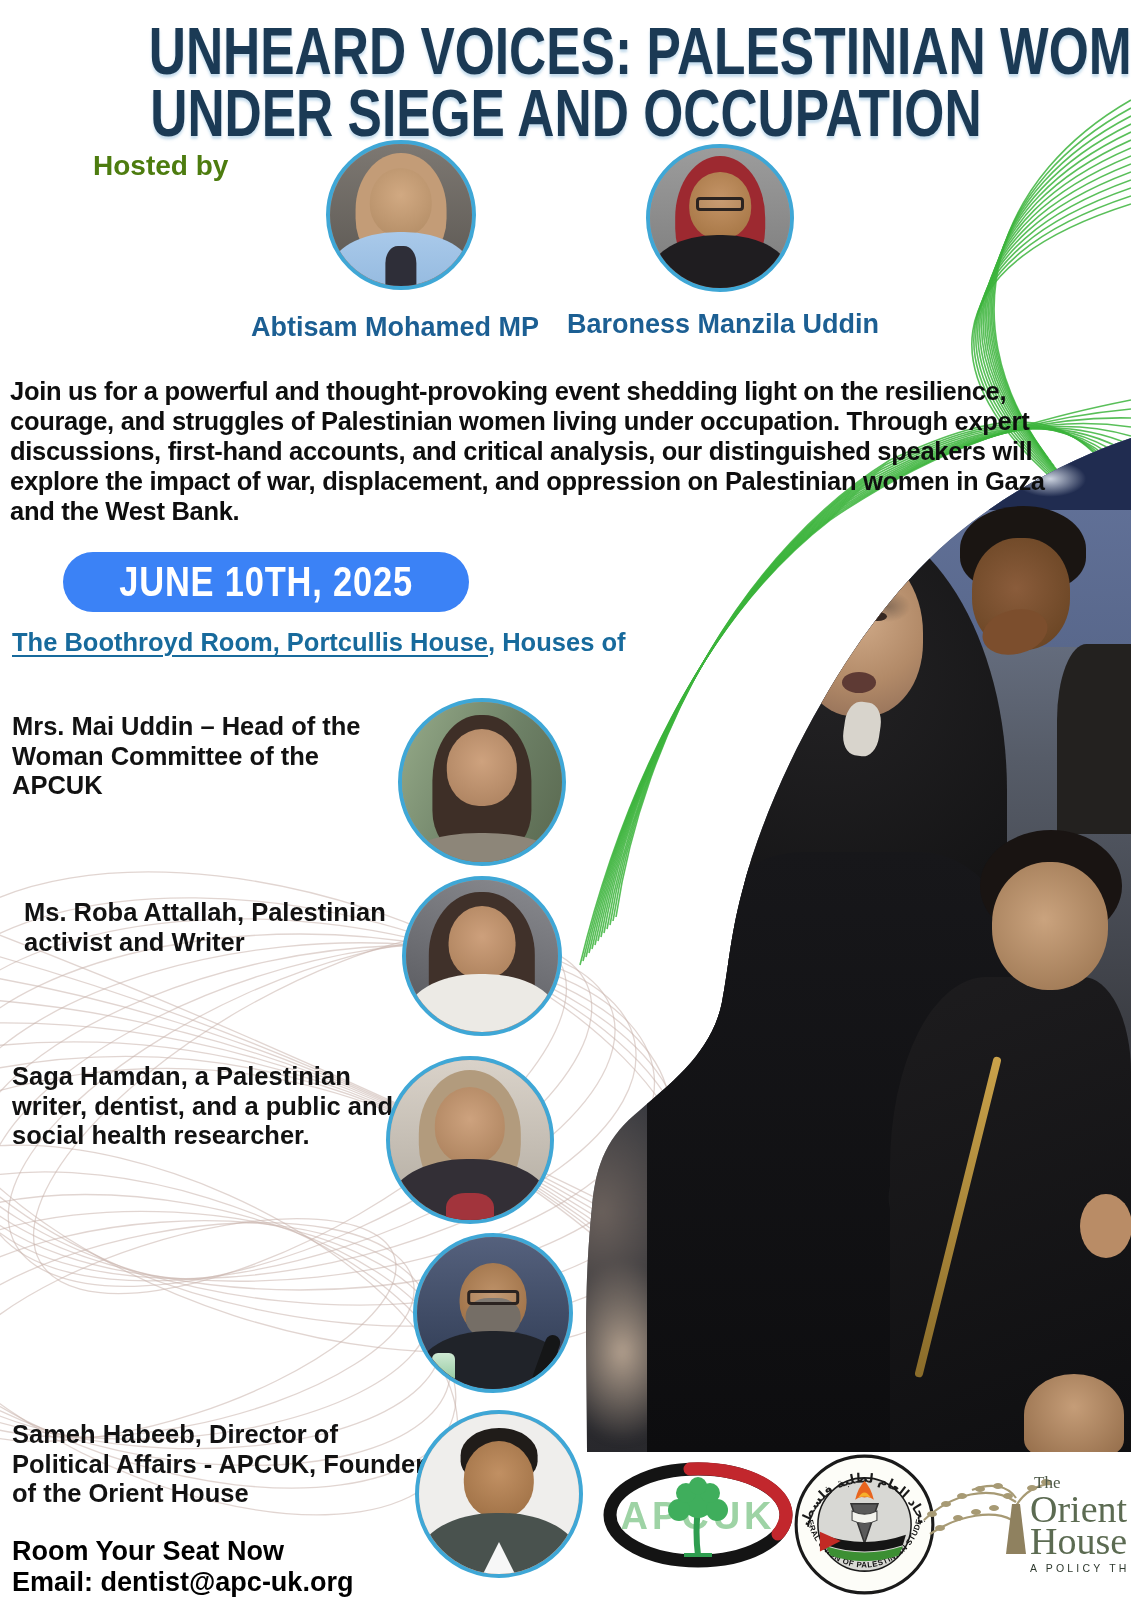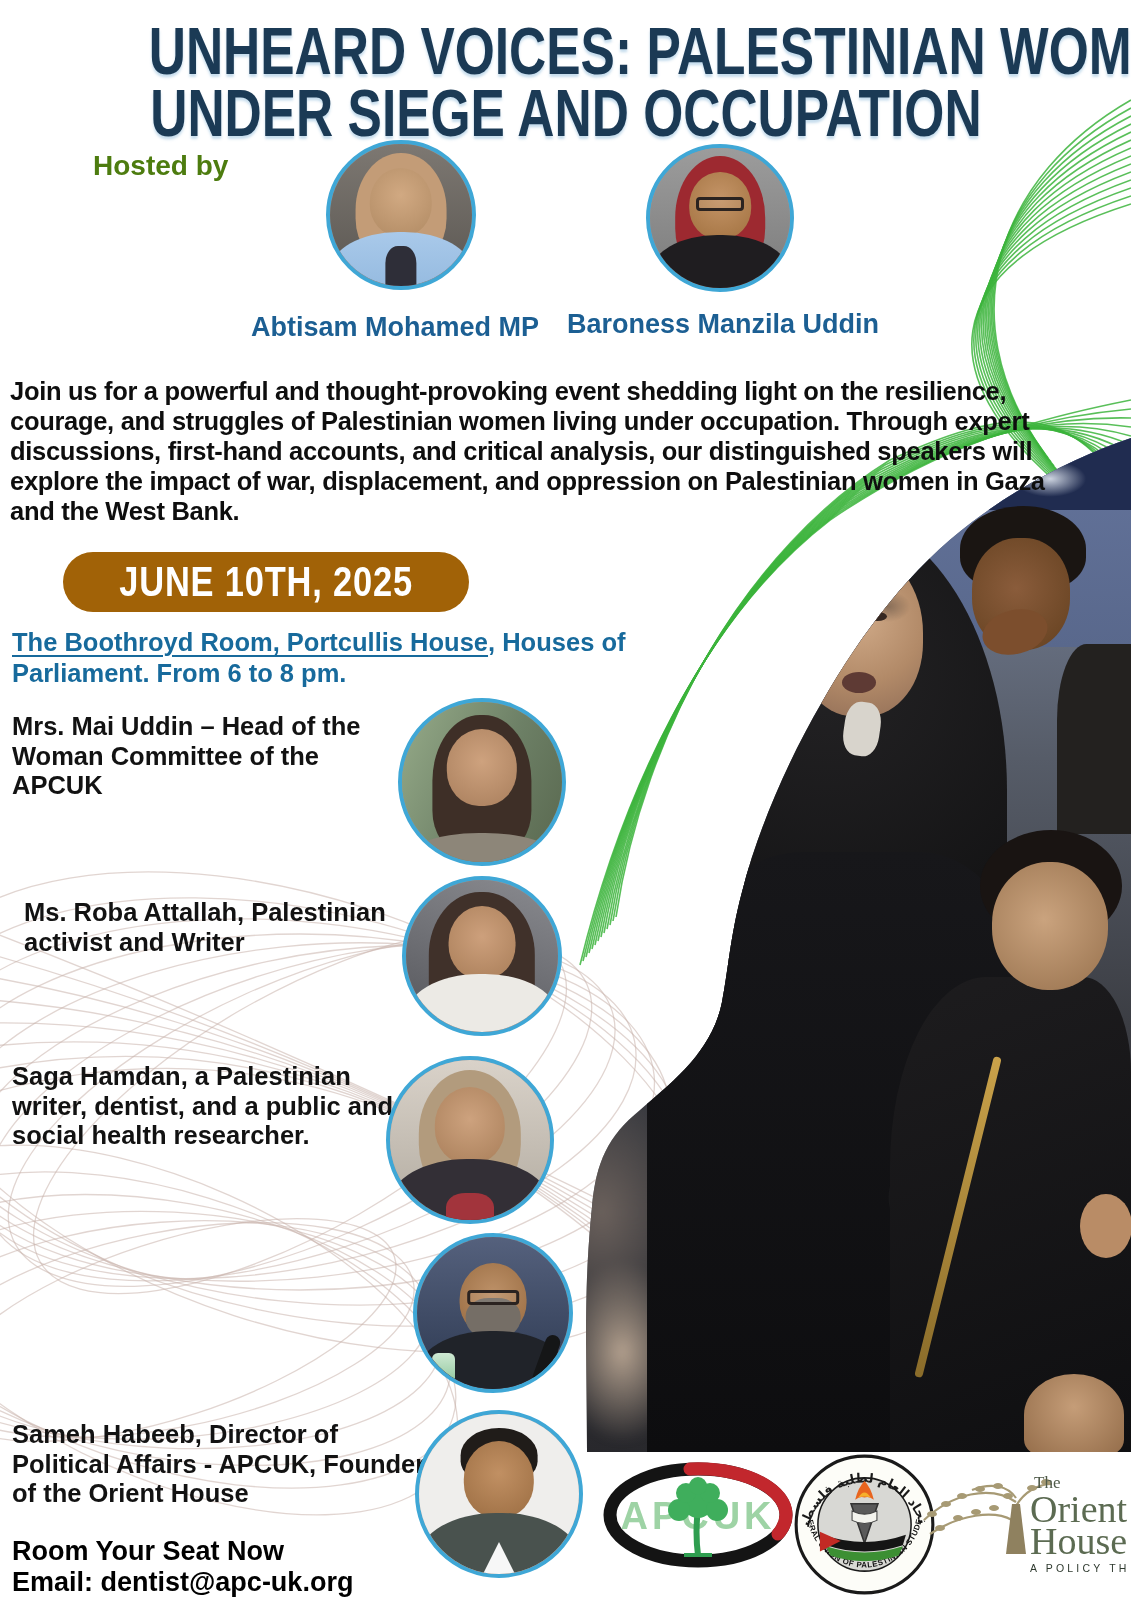--- a/index.html
+++ b/index.html
@@ -20,21 +20,21 @@
     text-shadow:0 3px 3px rgba(130,180,215,.45);}
 
   .hosted{left:93px;top:150px;font-size:28px;font-weight:800;color:#4d7c0f;z-index:5;}
   .host-name{font-size:27px;font-weight:800;color:#1c5f93;text-align:center;z-index:5;}
 
   
   .desc{left:10px;top:376px;width:1048px;font-size:25.5px;line-height:1.18;font-weight:700;
     color:#0e0e0e;letter-spacing:-.3px;z-index:5;}
 
   
-  .pill{left:63px;top:552px;width:406px;height:60px;border-radius:31px;background:#a16207;
+  .pill{left:63px;top:552px;width:406px;height:60px;border-radius:31px;background:#3b82f6;
     display:flex;align-items:center;justify-content:center;z-index:5;}
   .pill span{color:#fff;font-size:42px;font-weight:900;letter-spacing:1px;display:inline-block;
     transform:scaleX(.82);white-space:nowrap;}
 
   
   .venue{left:12px;top:627px;width:660px;font-size:25.5px;font-weight:800;line-height:1.2;
     color:#176a9c;z-index:5;}
   .venue .u{text-decoration:underline;text-decoration-thickness:2px;text-underline-offset:4px;}
 
   
@@ -247,21 +247,20 @@
   <div class="abs host-name" style="left:558px;top:309px;width:330px;">Baroness Manzila Uddin</div>
 
   <div class="abs desc">Join us for a powerful and thought-provoking event shedding light on the resilience, courage, and struggles of Palestinian women living under occupation. Through expert discussions, first-hand accounts, and critical analysis, our distinguished speakers will explore the impact of war, displacement, and oppression on Palestinian women in Gaza and the West Bank.</div>
 
   <div class="abs pill">
     <span>JUNE 10TH, 2025</span>
   </div>
 
   <div class="abs venue">
     <div><span class="u">The Boothroyd Room, Portcullis House</span><span>, Houses of</span></div>
-    <div>Parliament. From 6 to 8 pm.</div>
   </div>
 
   <div class="abs sp-text" style="left:12px;top:712px;width:400px;">Mrs. Mai Uddin – Head of the Woman Committee of the APCUK</div>
   <div class="avatar av-mai" style="left:398px;top:698px;width:168px;height:168px;">
     <div class="av-bg"></div>
     <div class="av-hair"></div>
     <div class="av-head"></div>
     <div class="av-shoulders"></div>
   </div>
 

